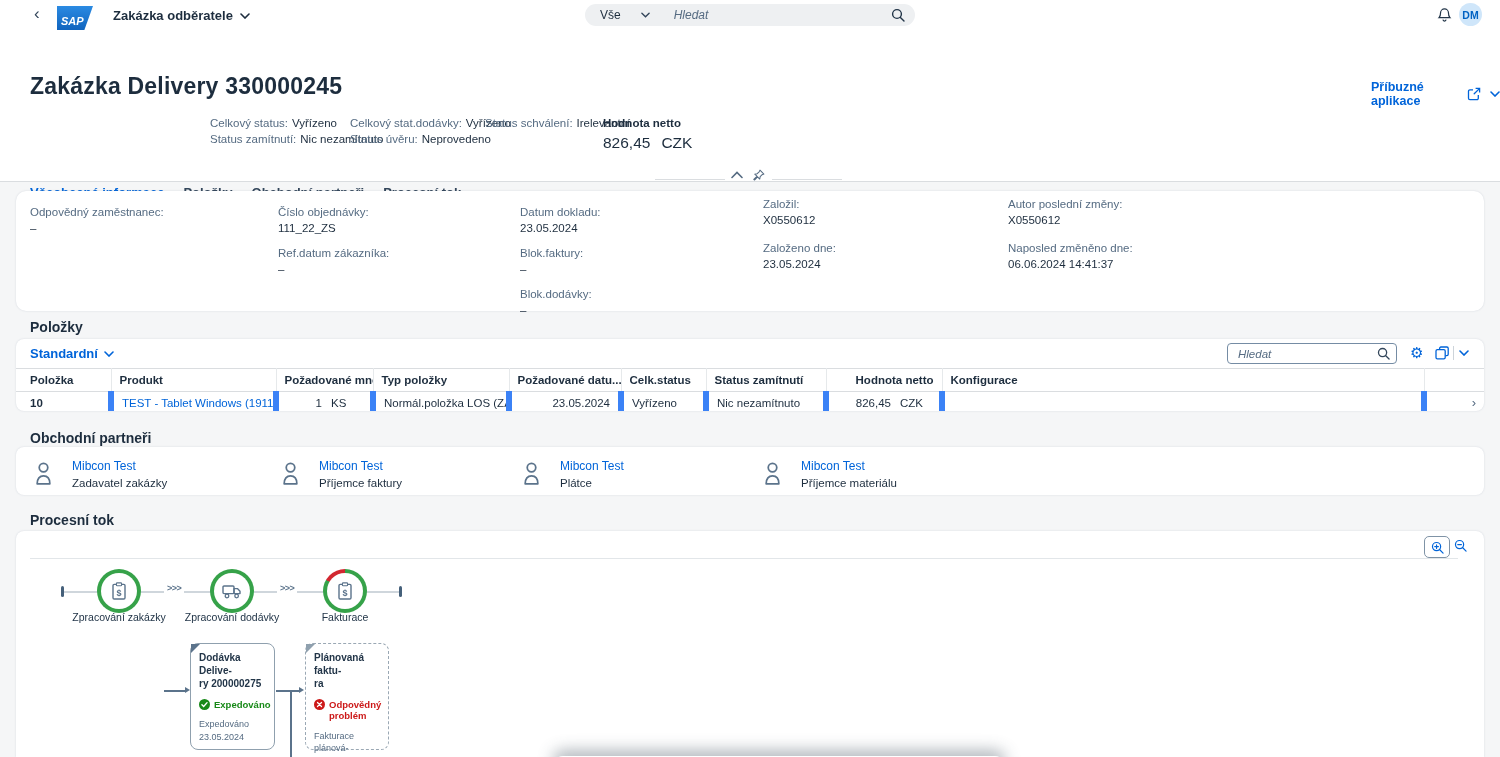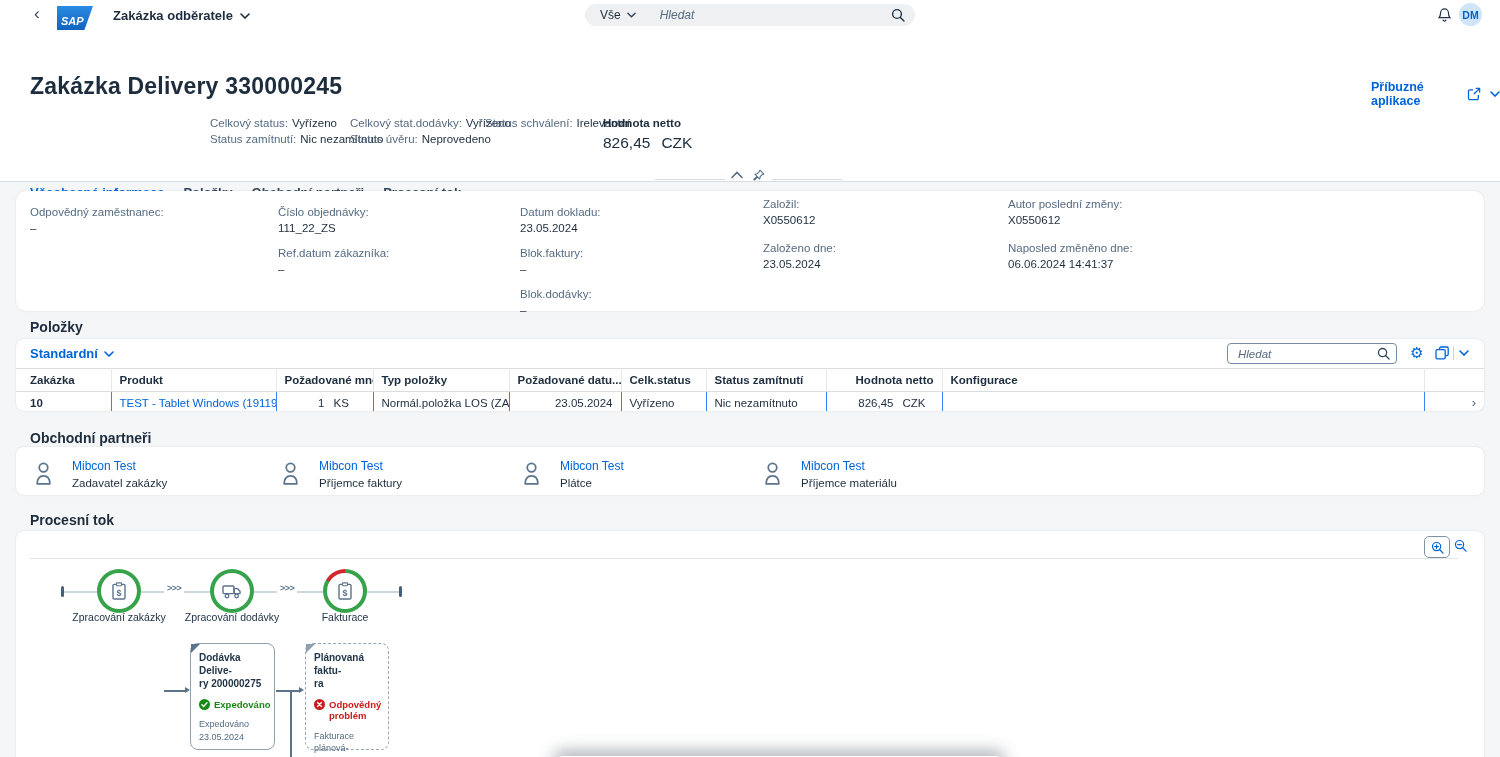--- a/index.html
+++ b/index.html
@@ -8,21 +8,21 @@
   a{text-decoration:none;cursor:pointer}
   
   .shell{position:absolute;left:0;top:0;width:1500px;height:30px;background:#fff}
   .back{position:absolute;left:34px;top:4px;font-size:17px;color:#32455a;line-height:20px;cursor:pointer}
   .sap-logo{position:absolute;left:57px;top:6px;width:36px;height:30px;background:linear-gradient(180deg,#2b8ae2,#0a5bb5);
             clip-path:polygon(0 0,100% 0,70% 100%,0 100%);color:#fff;font-style:italic;font-weight:bold;
             font-size:11px;display:flex;align-items:center;padding-left:4px;box-sizing:border-box}
   .app-title{position:absolute;left:113px;top:8px;font-size:13px;font-weight:700;display:flex;align-items:center;gap:7px;cursor:pointer}
   .search-pill{position:absolute;left:585px;top:4px;width:330px;height:22px;background:#eef0f2;border-radius:12px;
                display:flex;align-items:center;padding:0 10px;box-sizing:border-box}
-  .scope{display:flex;align-items:center;gap:6px;font-size:12px;color:#1d2d3e;margin-left:5px;cursor:pointer}
+  .scope{display:flex;align-items:center;gap:20px;font-size:12px;color:#1d2d3e;margin-left:5px;cursor:pointer}
   .pill-input{border:none;background:transparent;outline:none;font-family:"Liberation Sans",sans-serif;
               font-size:12px;font-style:italic;color:#556b82;margin-left:22px;flex:1}
   .pill-input::placeholder{color:#556b82;font-style:italic}
   .bell{position:absolute;left:1437px;top:7px;cursor:pointer}
   .avatar{position:absolute;left:1459px;top:3px;width:23px;height:23px;border-radius:50%;background:#cfe6fa;
           color:#0062c3;font-size:10.5px;font-weight:700;display:flex;align-items:center;justify-content:center;cursor:pointer}
   
   .page-head{position:absolute;left:0;top:30px;width:1500px;height:151px;background:#fff;border-bottom:1px solid #dadde0}
   .page-title{position:absolute;left:30px;top:43px;font-size:23px;font-weight:700;letter-spacing:.2px;margin:0}
   .related{position:absolute;left:1371px;top:50px;display:flex;align-items:center;gap:9px;color:#0064d9}
@@ -50,21 +50,21 @@
   .toolbar{height:29px;display:flex;align-items:center;position:relative}
   .view-sel{margin-left:14px;display:flex;align-items:center;gap:6px;color:#0064d9;font-size:13px;font-weight:600;cursor:pointer}
   .tbl-search{position:absolute;left:1211px;top:4px;width:170px;height:21px;border:1px solid #758ca4;border-radius:4px;
               display:flex;align-items:center;padding:0 6px 0 8px;box-sizing:border-box;background:#fff}
   .tbl-search input{border:none;outline:none;flex:1;font-family:"Liberation Sans",sans-serif;font-size:11.5px;font-style:italic;color:#556b82;background:transparent;min-width:0}
   .tbl-search input::placeholder{color:#556b82;font-style:italic}
   .icon-btn{position:absolute;color:#0064d9;cursor:pointer}
   table.items{border-collapse:collapse;table-layout:fixed;width:1468px;font-size:11.5px}
   table.items th{height:22px;font-weight:600;color:#1d2d3e;text-align:left;padding:0 8px;border-top:1px solid #dadde0;
                  border-bottom:1px solid #dadde0;border-right:1px solid #e6e9eb;white-space:nowrap;overflow:hidden}
-  table.items td{height:21px;padding:0 8px;border-bottom:1px solid #e8ebed;border-right:1px solid #3b82f6;white-space:nowrap;overflow:hidden}
+  table.items td{height:21px;padding:0 8px;border-bottom:1px solid #e8ebed;border-right:6px solid #3b82f6;white-space:nowrap;overflow:hidden}
   table.items th:first-child,table.items td:first-child{padding-left:14px}
   table.items th.no-b,table.items td.no-b{border-right:none}
   .num{display:flex}.num .q{flex:1;text-align:right}.num .u{width:40px;padding-left:9px;box-sizing:border-box}
   .row-chev{color:#556b82;font-size:13px;text-align:right;cursor:pointer}
   
   .partner{position:absolute;top:9px;display:flex;align-items:center}
   .ptxt{margin-left:19px}
   .pname{font-size:12px;color:#0064d9;line-height:15px;cursor:pointer}
   .prole{font-size:11.5px;color:#1d2d3e;line-height:14px;margin-top:2px}
   
@@ -294,21 +294,21 @@
         <col style="width:136px">
         <col style="width:112px">
         <col style="width:85px">
         <col style="width:120px">
         <col style="width:116px">
         <col style="width:482px">
         <col style="width:60px">
       </colgroup>
     <thead>
       <tr>
-        <th>Zakázka</th>
+        <th>Položka</th>
         <th>Produkt</th>
         <th style="text-align:right">Požadované množství</th>
         <th>Typ položky</th>
         <th>Požadované datu...</th>
         <th>Celk.status</th>
         <th>Status zamítnutí</th>
         <th style="text-align:right">Hodnota netto</th>
         <th>Konfigurace</th>
         <th class="no-b"></th>
       </tr>

